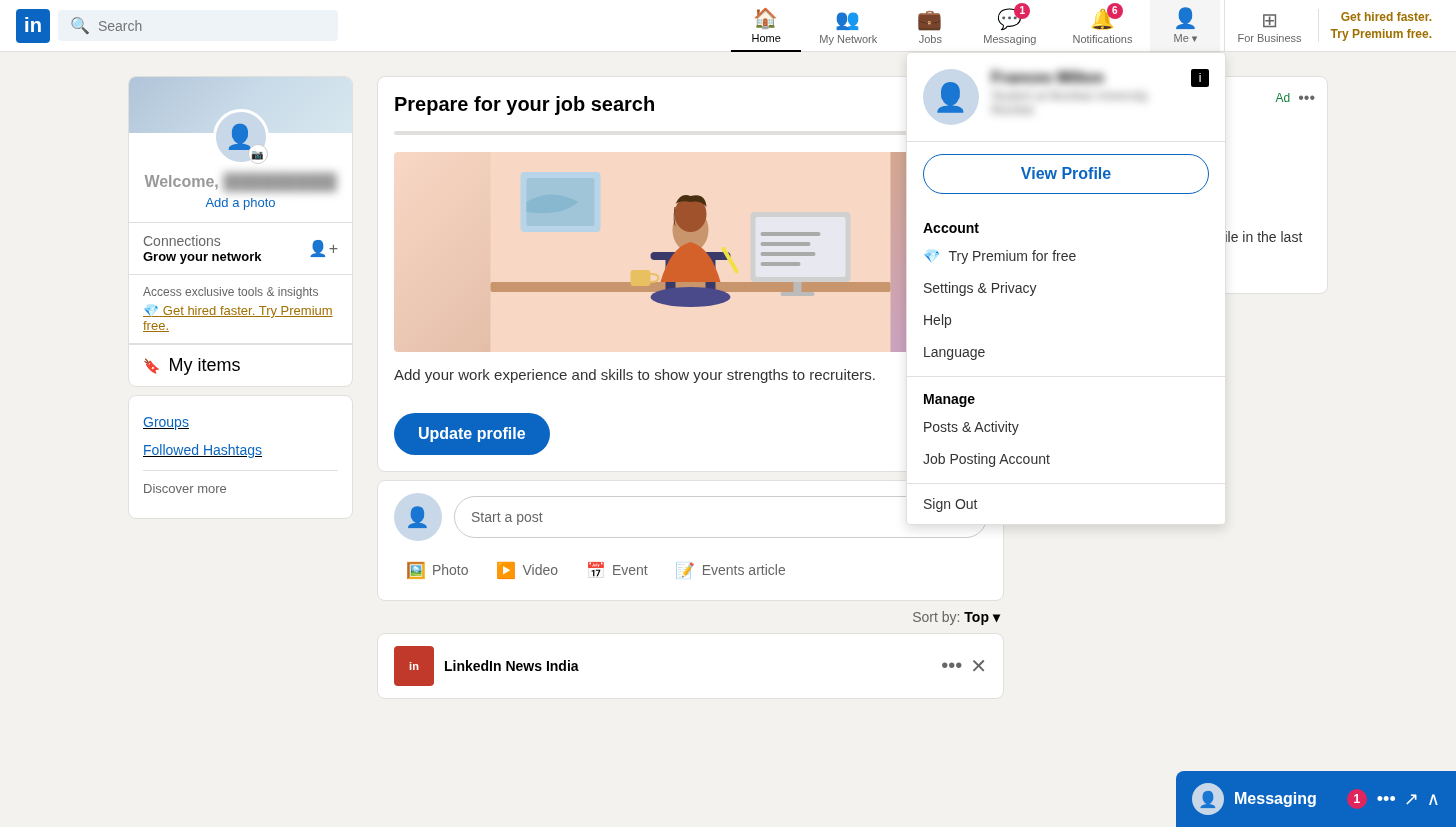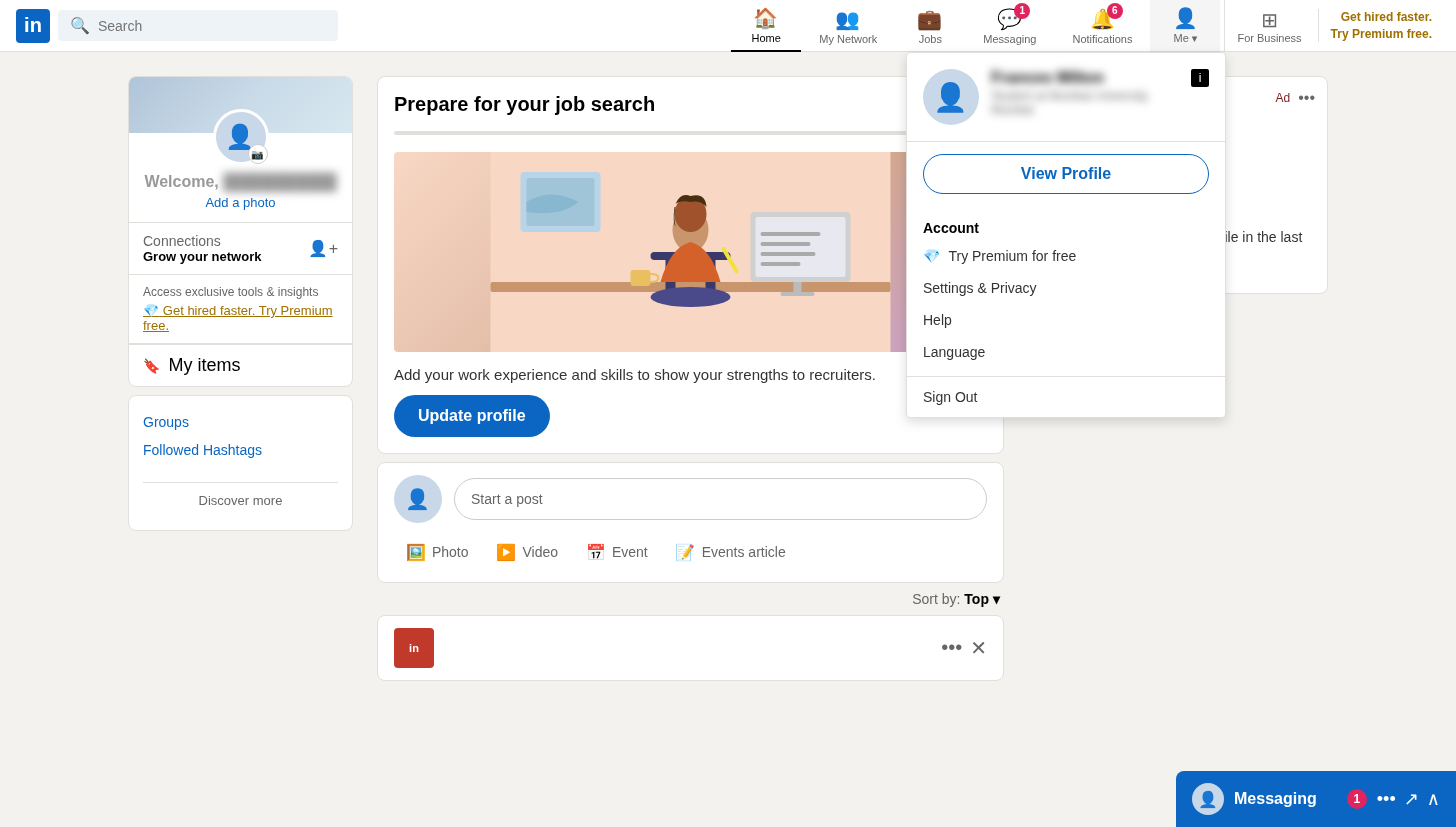--- a/index.html
+++ b/index.html
@@ -147,27 +147,27 @@
     .myitems-label { font-size: 18px; color: #000; }
 
     .sidebar-links {
       background: #fff;
       border: 1px solid #e0dfdc;
       border-radius: 8px;
       padding: 12px 14px;
     }
     .sidebar-link-item {
       display: flex; align-items: center; justify-content: space-between;
-      padding: 6px 0; cursor: pointer;
+      padding: 6px 0; cursor: pointer; text-decoration: underline;
     }
     .sidebar-link-text { font-size: 14px; color: #0a66c2; font-weight: 500; }
     .sidebar-link-plus { font-size: 18px; color: #666; }
     .discover-more {
-      text-align: center; padding: 10px 0; font-size: 13px; color: #666; cursor: pointer;
-      border-top: 1px solid #e0dfdc; margin-top: 18px;
+      text-align: left; padding: 10px 0; font-size: 13px; color: #666; cursor: pointer;
+      border-top: 1px solid #e0dfdc; margin-top: 6px;
     }
 
     
     .center {
       flex: 1; min-width: 0;
     }
     .job-search-card {
       background: #fff;
       border: 1px solid #e0dfdc;
       border-radius: 8px;
@@ -180,21 +180,21 @@
     .progress-fill { height: 4px; background: #0a66c2; border-radius: 2px; width: 0%; }
     .progress-label { font-size: 12px; color: #666; white-space: nowrap; }
     .job-image {
       width: 100%; height: 200px;
       background: linear-gradient(135deg, #f8d7c4 0%, #e8c4b0 30%, #d4a88a 60%, #c8a0d4 100%);
       border-radius: 4px; margin-bottom: 12px;
       display: flex; align-items: center; justify-content: center;
       overflow: hidden; position: relative;
     }
     .job-image-svg { width: 100%; height: 100%; }
-    .job-desc { font-size: 15px; color: #333; margin-bottom: 8px; line-height: 1.5; }
+    .job-desc { font-size: 15px; color: #333; margin-bottom: 26px; line-height: 1.5; }
     .update-btn {
       background: #0a66c2; color: #fff; border: none;
       border-radius: 24px; padding: 12px 24px;
       font-size: 16px; font-weight: 700; cursor: pointer;
     }
 
     .post-card {
       background: #fff; border: 1px solid #e0dfdc; border-radius: 8px;
       padding: 12px 16px; margin-bottom: 8px;
     }
@@ -281,21 +281,21 @@
       padding: 8px 16px; cursor: pointer; font-size: 14px; color: #333;
     }
     .premium-gem { color: #a07000; font-size: 14px; }
 
     
     .ad-card {
       background: #fff; border: 1px solid #e0dfdc; border-radius: 8px;
       padding: 12px; margin-bottom: 8px;
     }
     .ad-header { display: flex; justify-content: flex-end; align-items: center; margin-bottom: 8px; }
-    .ad-label { font-size: 12px; color: #7f1d1d; }
+    .ad-label { font-size: 12px; color: #15803d; }
     .ad-dots { font-size: 16px; color: #666; cursor: pointer; margin-left: 8px; }
     .ad-key-icon {
       font-size: 48px; text-align: center; padding: 16px;
       display: flex; justify-content: center; align-items: center;
     }
     .ad-text { font-size: 14px; color: #333; text-align: center; padding: 0 8px 12px; line-height: 1.5; }
 
     
     .messaging-bar {
       position: fixed; bottom: 0; right: 0;
@@ -522,20 +522,23 @@
       <span>Sort by:</span>&nbsp;
       <div class="sort-dropdown">
         <span>Top</span>
         <span>▾</span>
       </div>
     </div>
 
     <div class="news-card">
       <div class="news-header">
         <div class="news-logo">in</div>
+        <div style="flex:1; padding: 0 10px;">
+          <div class="news-title-text">LinkedIn News India</div>
+        </div>
         <div class="news-actions">
           <span class="news-dots">•••</span>
           <span class="news-close">✕</span>
         </div>
       </div>
     </div>
   </main>
 
   <aside class="sidebar-right">
 
@@ -583,20 +586,29 @@
         <span>Settings &amp; Privacy</span>
       </div>
       <div class="dropdown-item">
         <span>Help</span>
       </div>
       <div class="dropdown-item">
         <span>Language</span>
       </div>
     </div>
 
+    <div class="dropdown-section">
+      <div class="dropdown-section-title">Manage</div>
+      <div class="dropdown-item">
+        <span>Posts &amp; Activity</span>
+      </div>
+      <div class="dropdown-item">
+        <span>Job Posting Account</span>
+      </div>
+    </div>
 
     <div class="dropdown-item" style="padding: 12px 16px;">
       <span>Sign Out</span>
     </div>
   </div>
 </div>
 
 <div class="messaging-bar">
   <div class="messaging-avatar">👤</div>
   <span class="messaging-label">Messaging</span>

